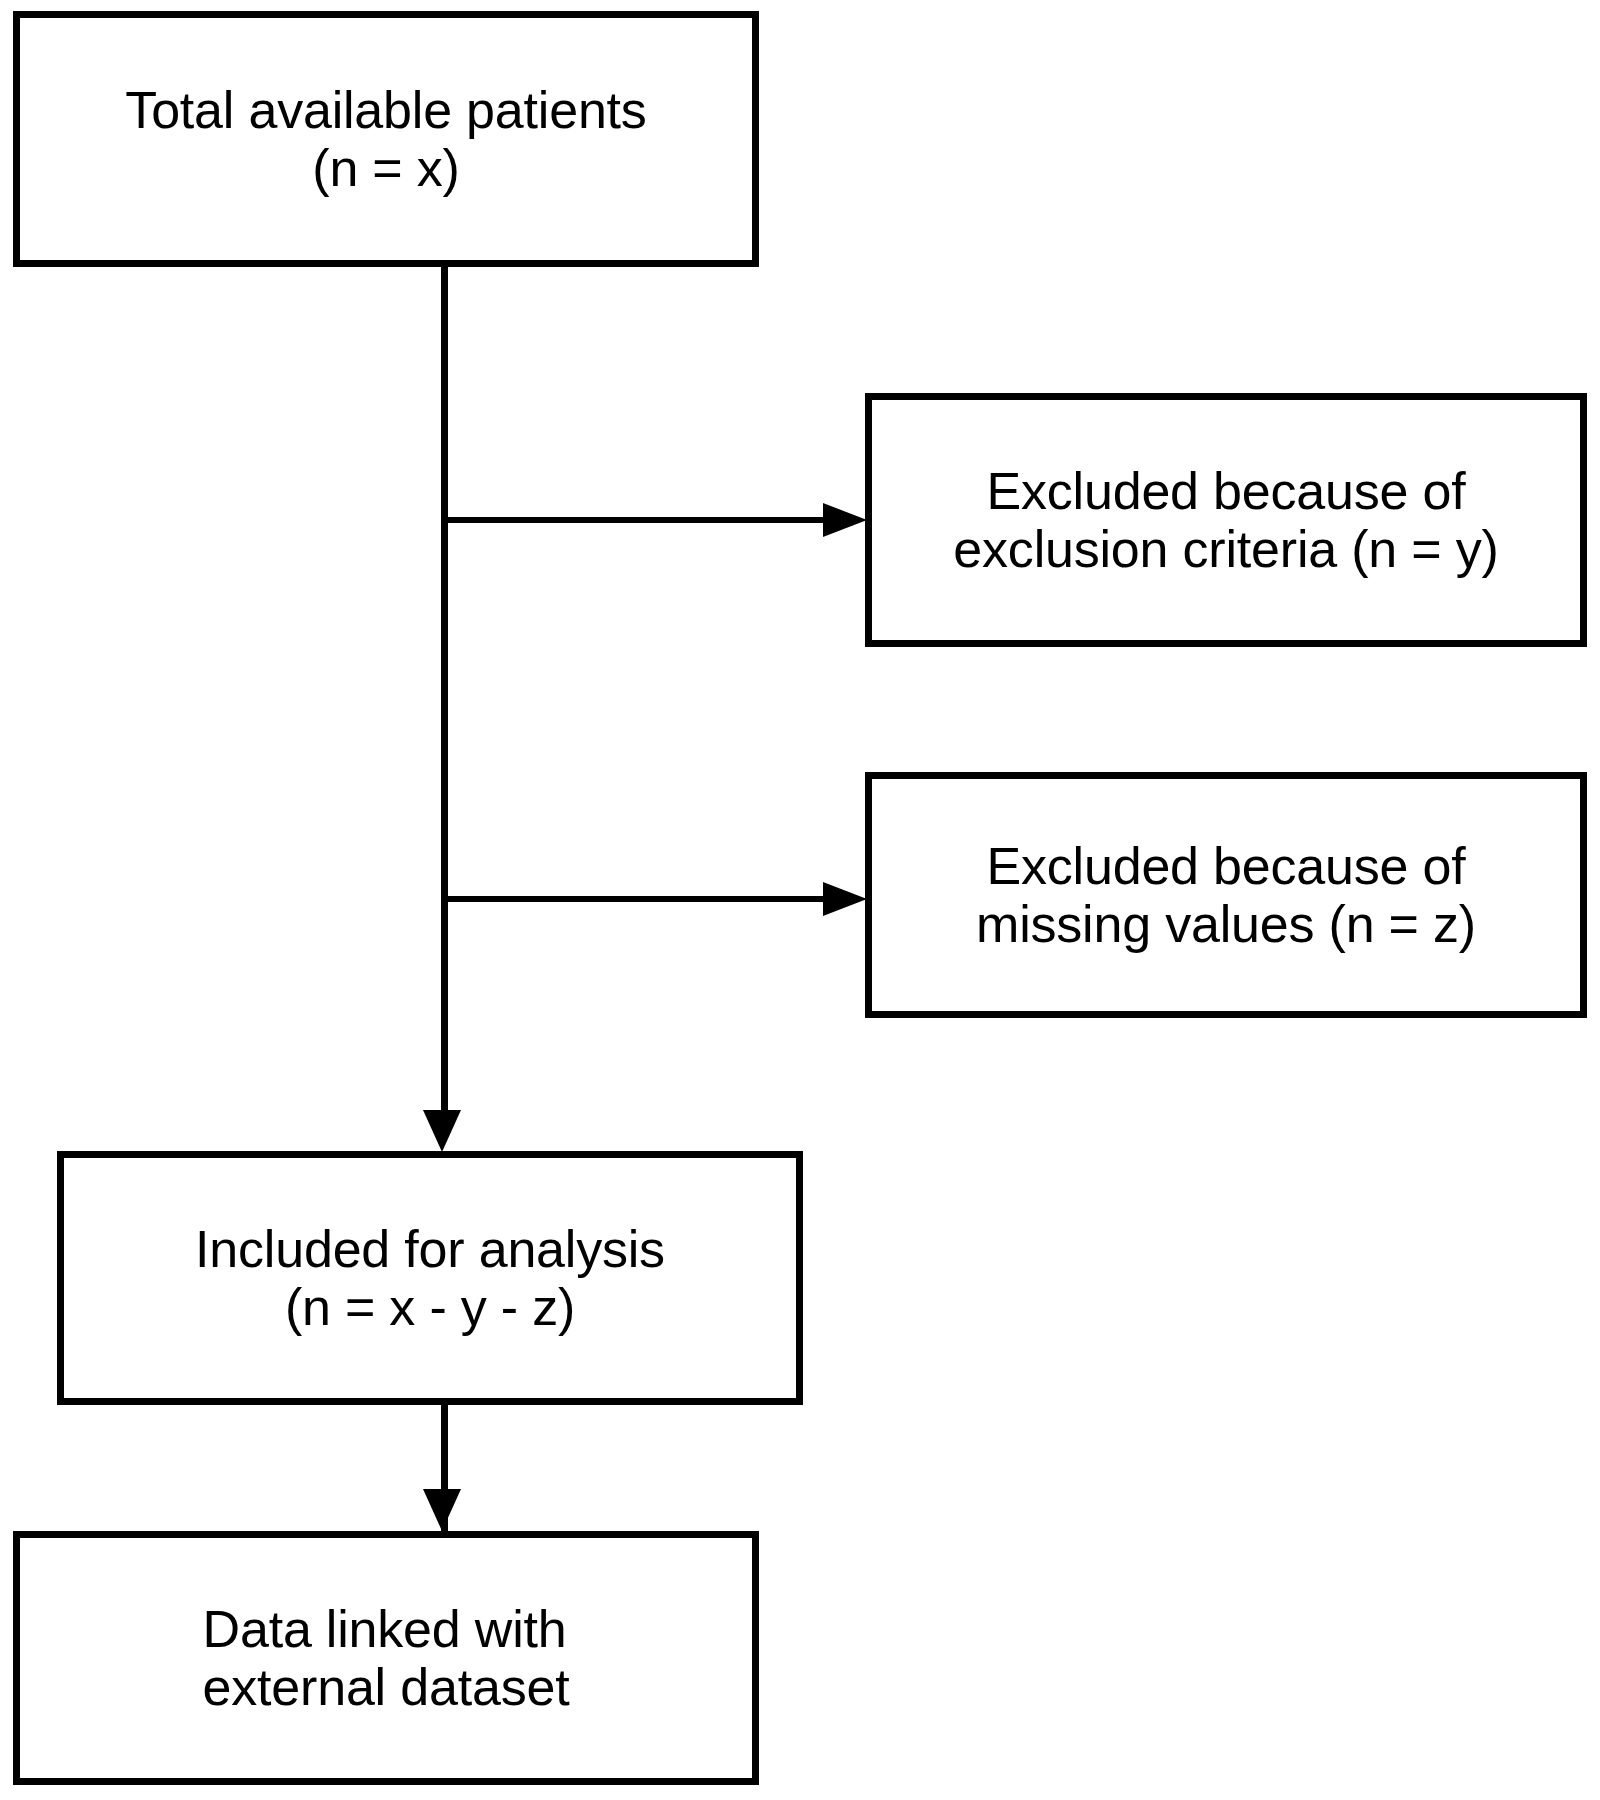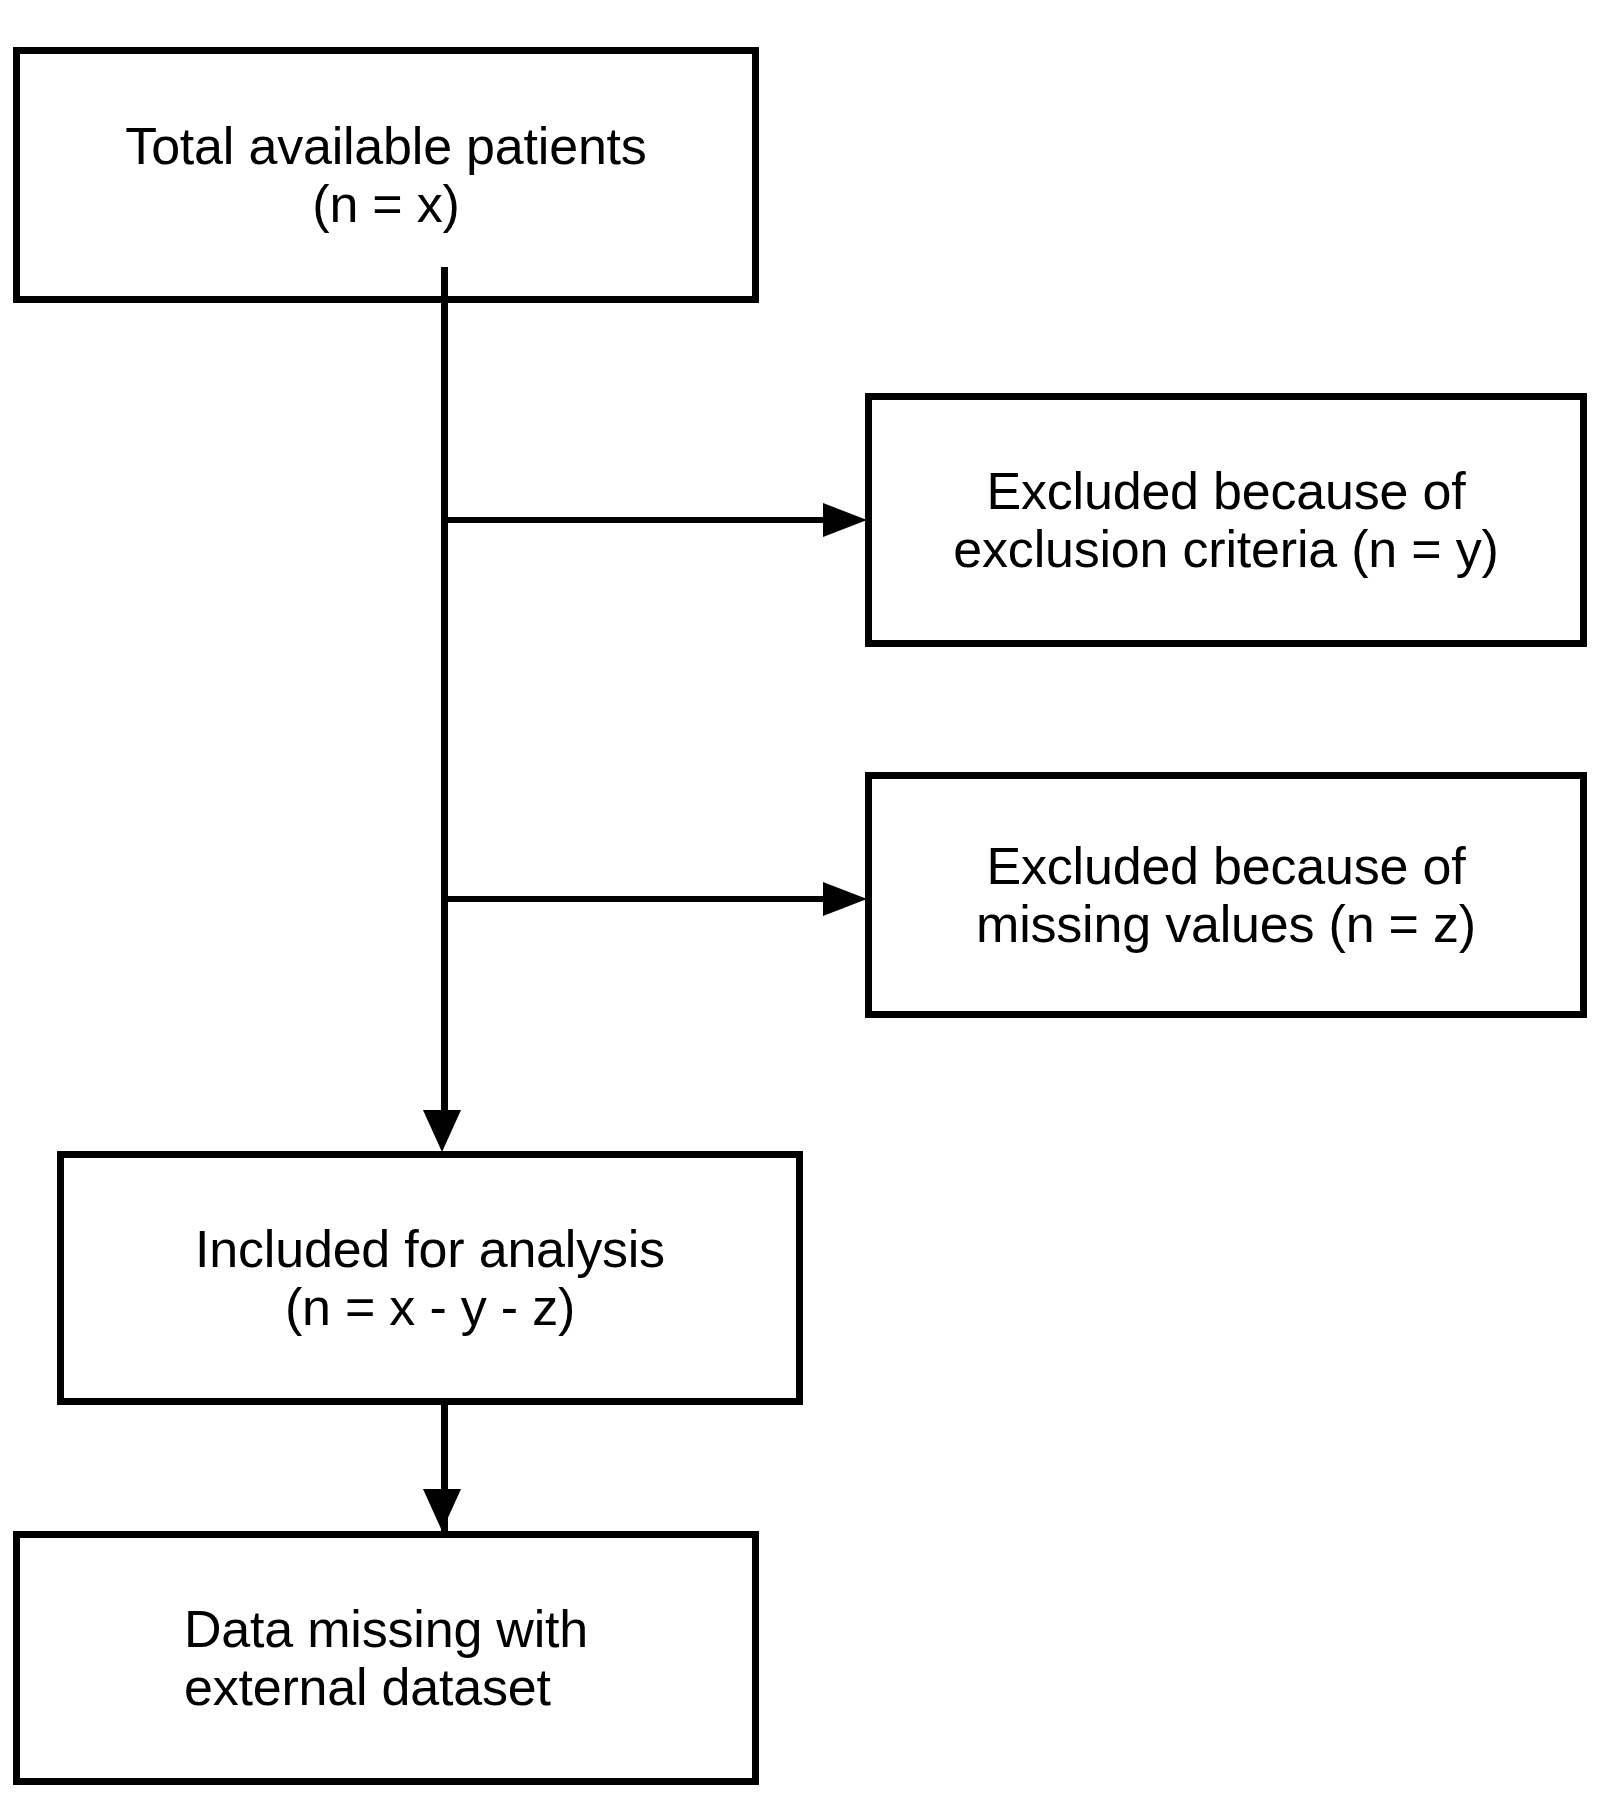--- a/index.html
+++ b/index.html
@@ -33,21 +33,21 @@
     white-space: pre-line;
     font-stretch: condensed;
     letter-spacing: -0.2px;
     padding: 0 10px;
   }
   .box-text.align-left {
     text-align: left;
   }
 
   
-  #box-total        { left: 13px;  top: 11px;   width: 746px;  height: 256px; margin-top: 36px; }
+  #box-total        { left: 13px;  top: 11px;   width: 746px;  height: 256px; }
   #box-excl-crit    { left: 865px; top: 393px;  width: 722px;  height: 254px; }
   #box-excl-missing { left: 865px; top: 772px;  width: 722px;  height: 246px; }
   #box-included     { left: 13px;  top: 1151px; width: 746px;  height: 254px; margin-left: 44px; }
   #box-linked       { left: 13px;  top: 1531px; width: 746px;  height: 254px; }
 
   
   .v-line {
     position: absolute;
     width: 7px;
     background: #000000;
@@ -109,21 +109,21 @@
     <div class="box-text">Excluded because of
 missing values (n = z)</div>
   </div>
 
   <div class="flow-box" id="box-included">
     <div class="box-text">Included for analysis
 (n = x - y - z)</div>
   </div>
 
   <div class="flow-box" id="box-linked">
-    <div class="box-text align-left">Data missing with
+    <div class="box-text align-left">Data linked with
 external dataset</div>
   </div>
 
   <div class="v-line" id="trunk-main"></div>
   <div class="arrow-down" id="trunk-arrow"></div>
 
   <div class="h-line" id="branch1-line"></div>
   <div class="arrow-right" id="branch1-arrow"></div>
 
   <div class="h-line" id="branch2-line"></div>

